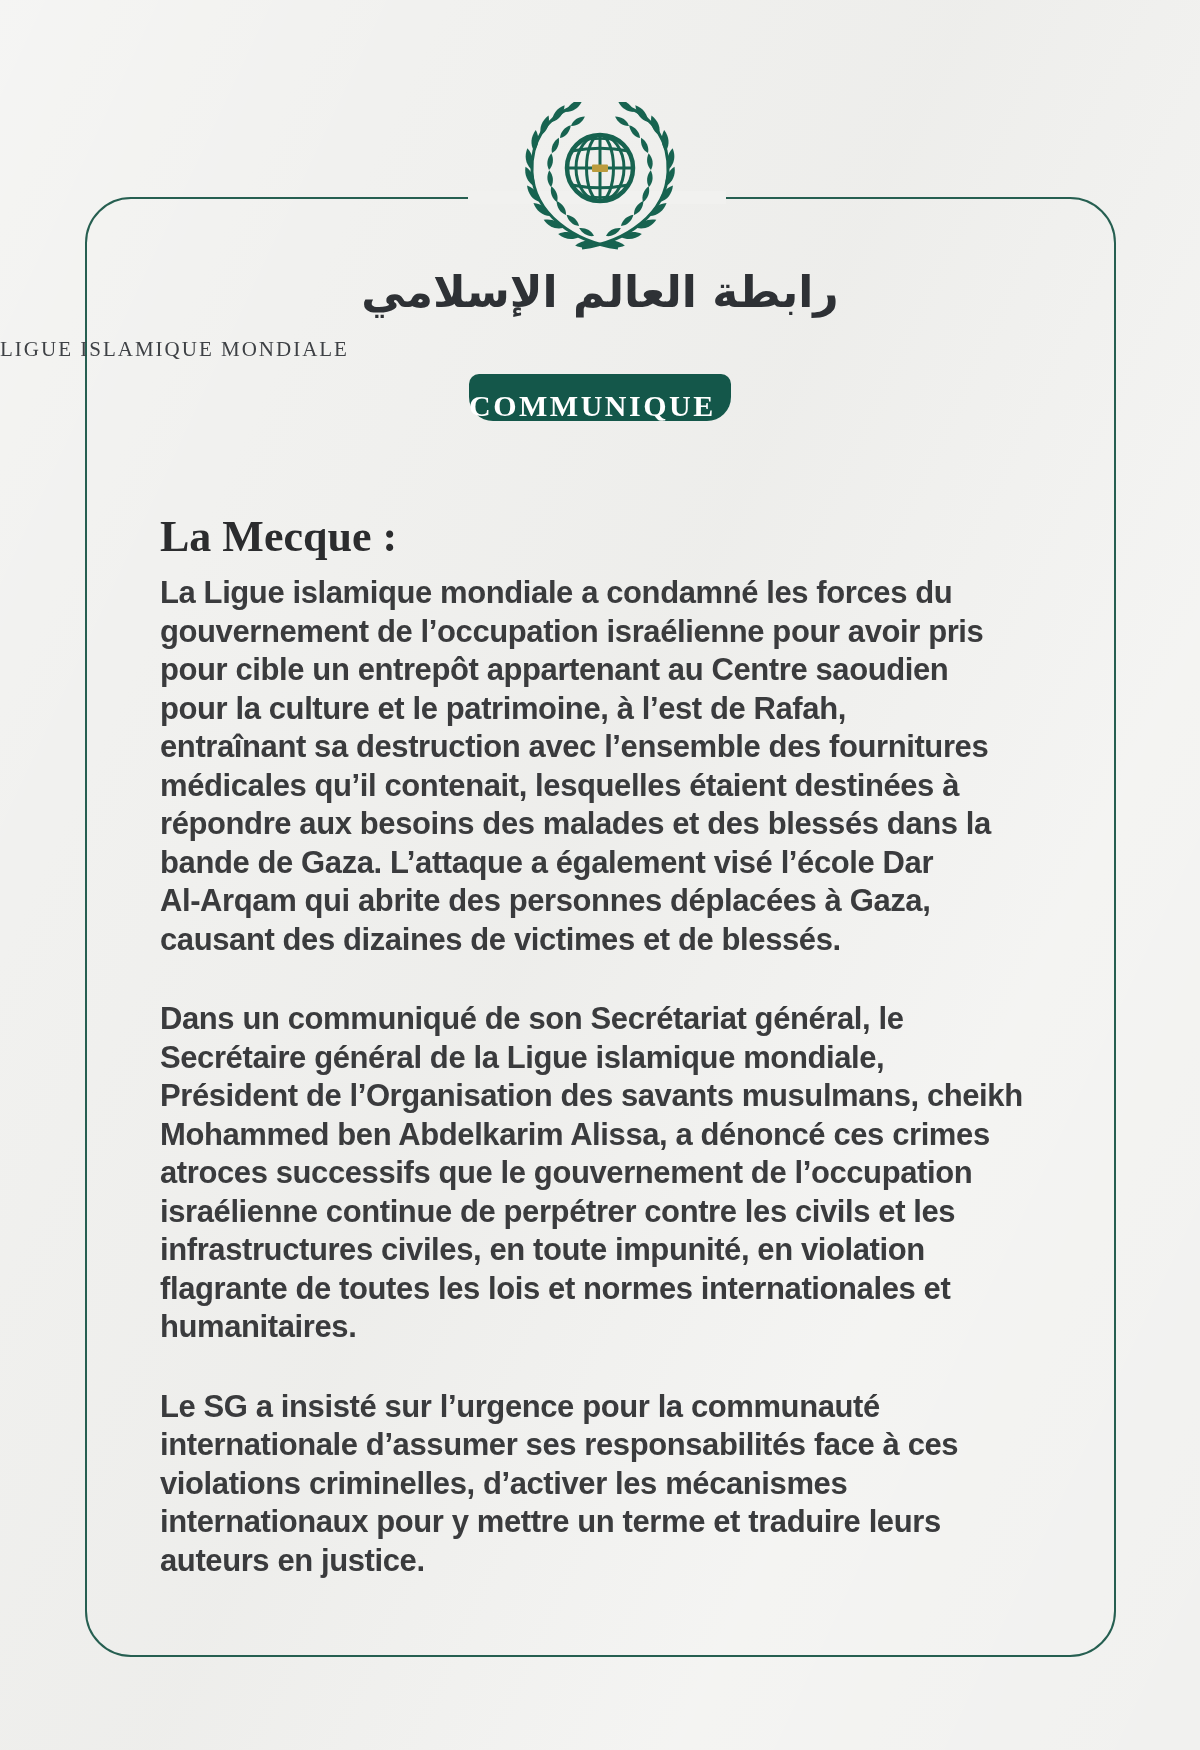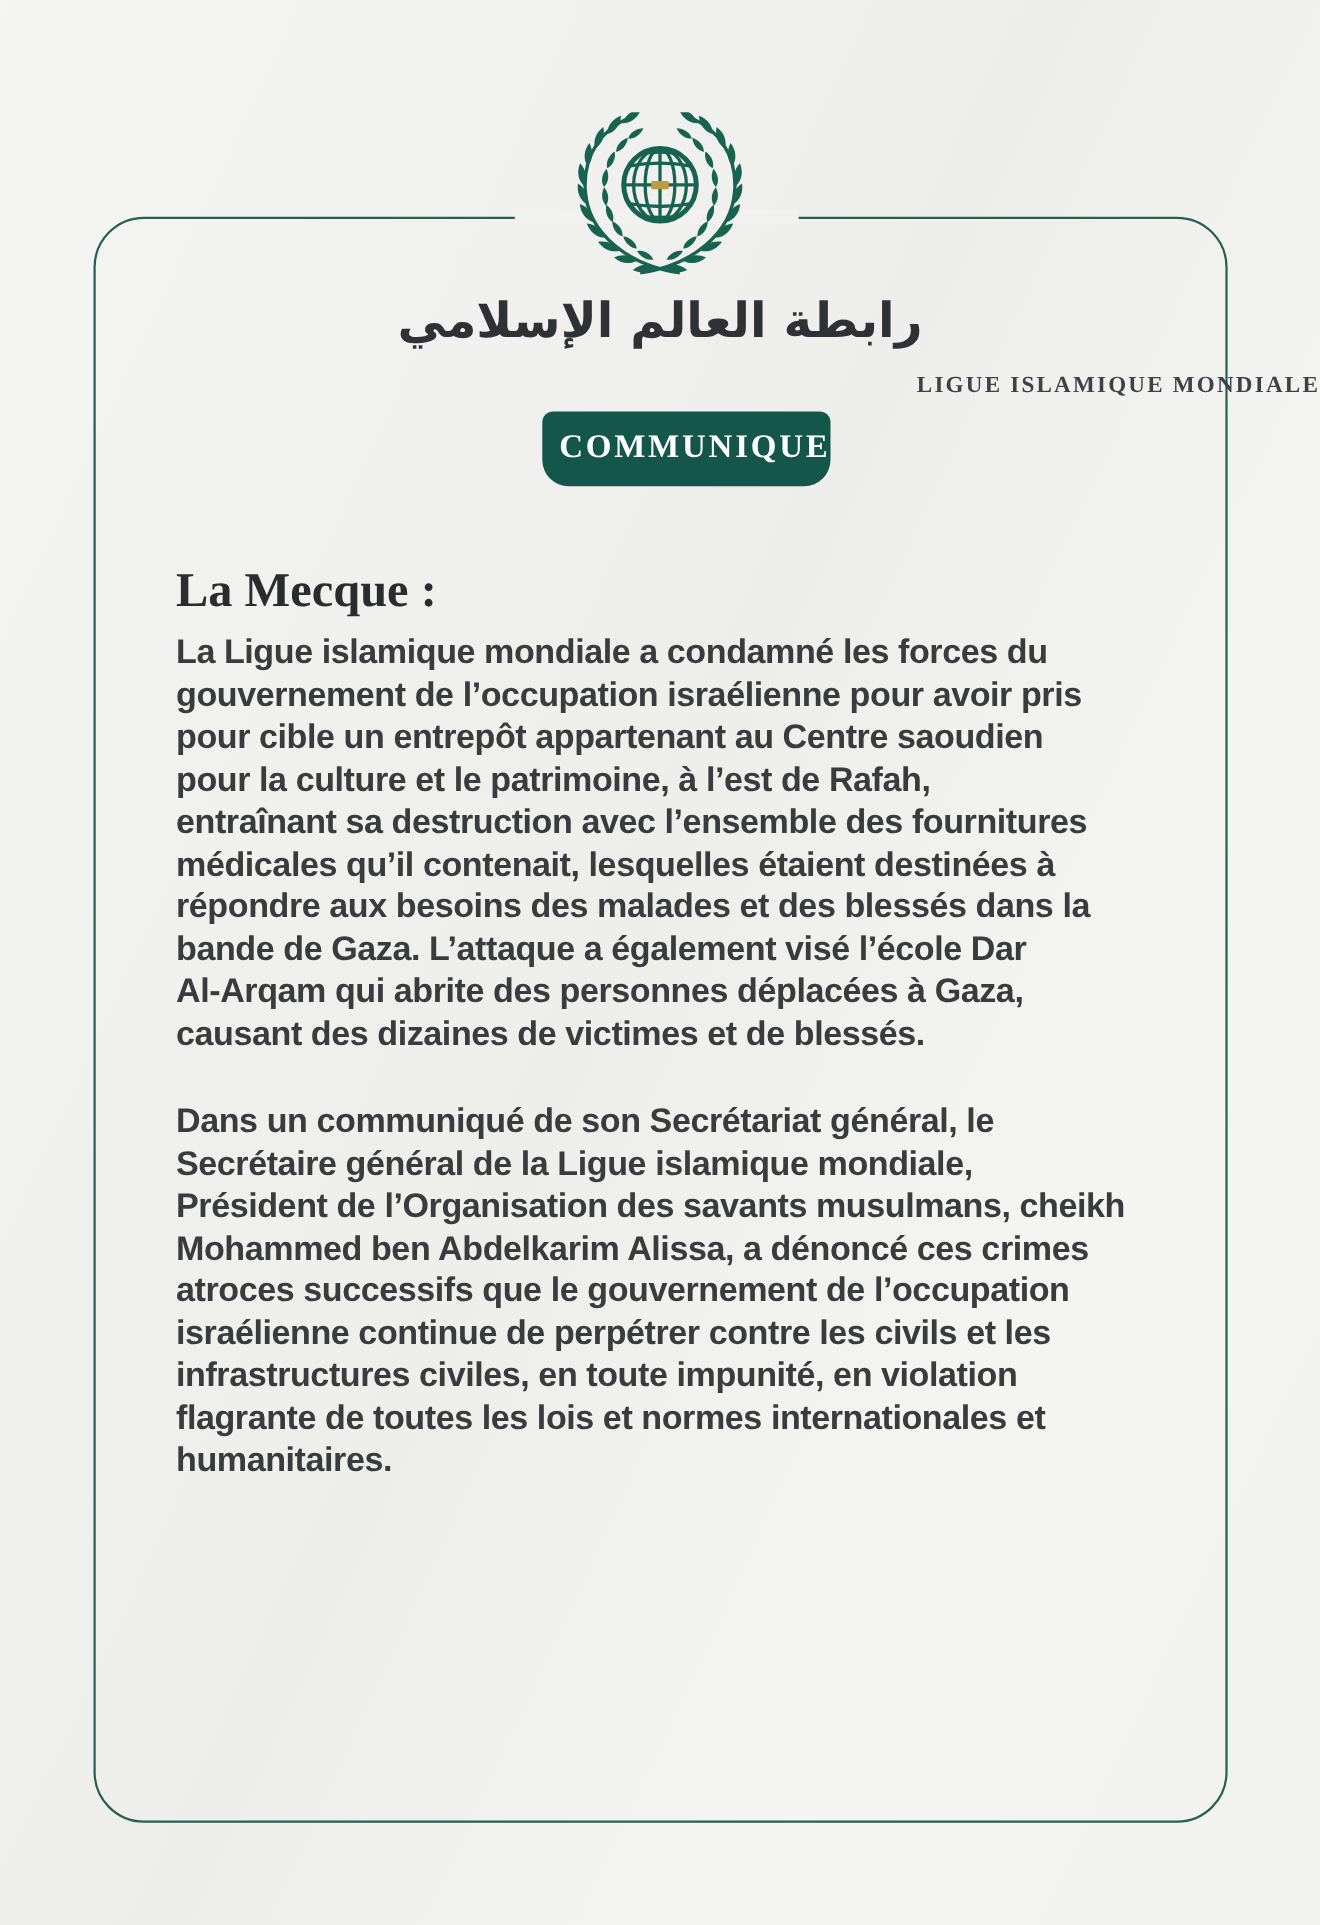--- a/index.html
+++ b/index.html
@@ -53,39 +53,39 @@
     text-align:center;
     font-family:"DejaVu Sans", sans-serif;
     font-weight:700;
     font-size:44px;
     line-height:80px;
     color:#2e3135;
   }
   .brand-latin{
     position:absolute;
     left:0;top:337px;width:100%;
-    text-align:right;
+    text-align:left;
     font-family:"Liberation Serif", serif;
-    font-weight:700;
+    font-weight:400;
     font-size:21px;
     letter-spacing:2px;
     color:var(--brand-text);
   }
   .banner{
     position:absolute;
-    left:493px;top:374px;
-    width:262px;height:68px;
+    left:469px;top:374px;
+    width:262px;height:47px;
     background:var(--banner-green);
     border-radius:10px 10px 24px 24px;
     color:#ffffff;
     font-family:"Liberation Serif", serif;
     font-weight:700;
     font-size:30px;
     letter-spacing:2.5px;
-    text-align:right;
+    text-align:left;
     line-height:64px;
   }
   .content{position:absolute;left:160px;top:0;width:950px;z-index:3;}
   .location-heading{
     position:absolute;
     left:0;top:511px;
     font-family:"Liberation Serif", serif;
     font-weight:700;
     font-size:44px;
     color:var(--heading-text);
@@ -185,16 +185,21 @@
 causant des dizaines de victimes et de blessés.</p>
       <p>Dans un communiqué de son Secrétariat général, le
 Secrétaire général de la Ligue islamique mondiale,
 Président de l’Organisation des savants musulmans, cheikh
 Mohammed ben Abdelkarim Alissa, a dénoncé ces crimes
 atroces successifs que le gouvernement de l’occupation
 israélienne continue de perpétrer contre les civils et les
 infrastructures civiles, en toute impunité, en violation
 flagrante de toutes les lois et normes internationales et
 humanitaires.</p>
+      <p>Le SG a insisté sur l’urgence pour la communauté
+internationale d’assumer ses responsabilités face à ces
+violations criminelles, d’activer les mécanismes
+internationaux pour y mettre un terme et traduire leurs
+auteurs en justice.</p>
     </div>
   </main>
 
 </div>
 
 </body></html>

